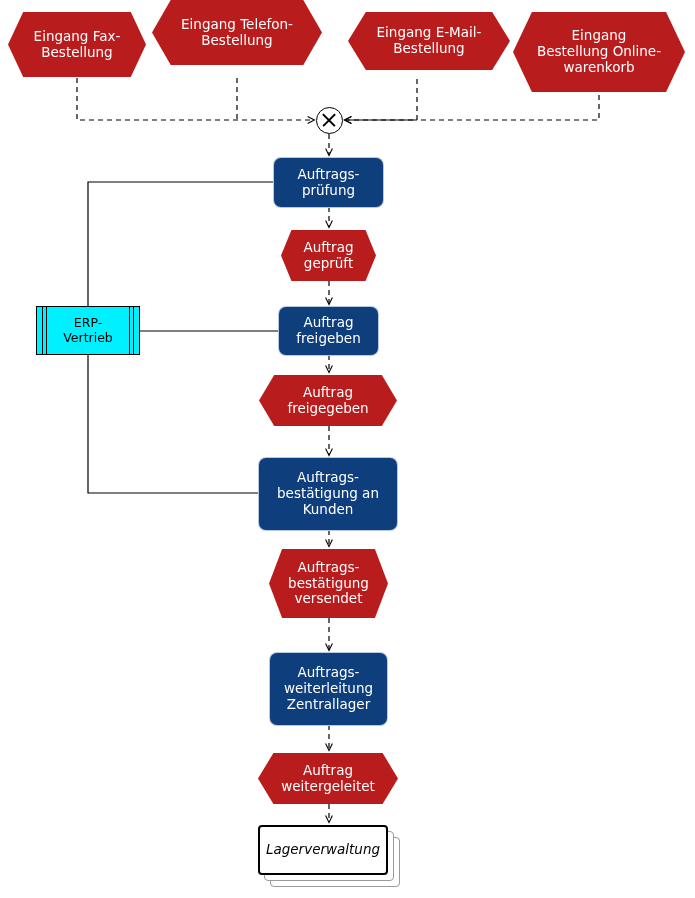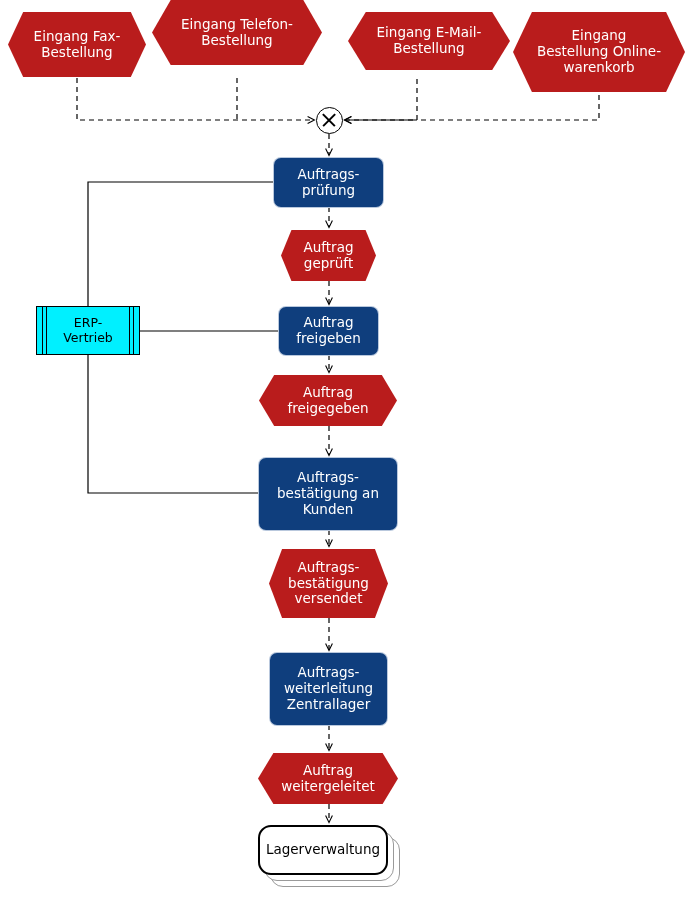--- a/index.html
+++ b/index.html
@@ -77,22 +77,23 @@
   .system .lbl { position: relative; z-index: 2; }
 
   
   .procif {
     background: transparent;
   }
   .procif .sheet {
     position: absolute;
     box-sizing: border-box;
     border: 1px solid #9a9a9a;
-    border-radius: 13px;
-    background: #ffffff;
+    border-radius: 4px;
+    background: #ffffff;
+    font-style: italic;
   }
   .procif .sheet.s3 { left: 12px; top: 12px; right: 0;  bottom: 0; }
   .procif .sheet.s2 { left: 6px;  top: 6px;  right: 6px;  bottom: 6px; }
   .procif .sheet.s1 {
     left: 0; top: 0; right: 12px; bottom: 12px;
     border: 2px solid #000000;
     z-index: 3;
     display: flex;
     align-items: center;
     justify-content: center;

